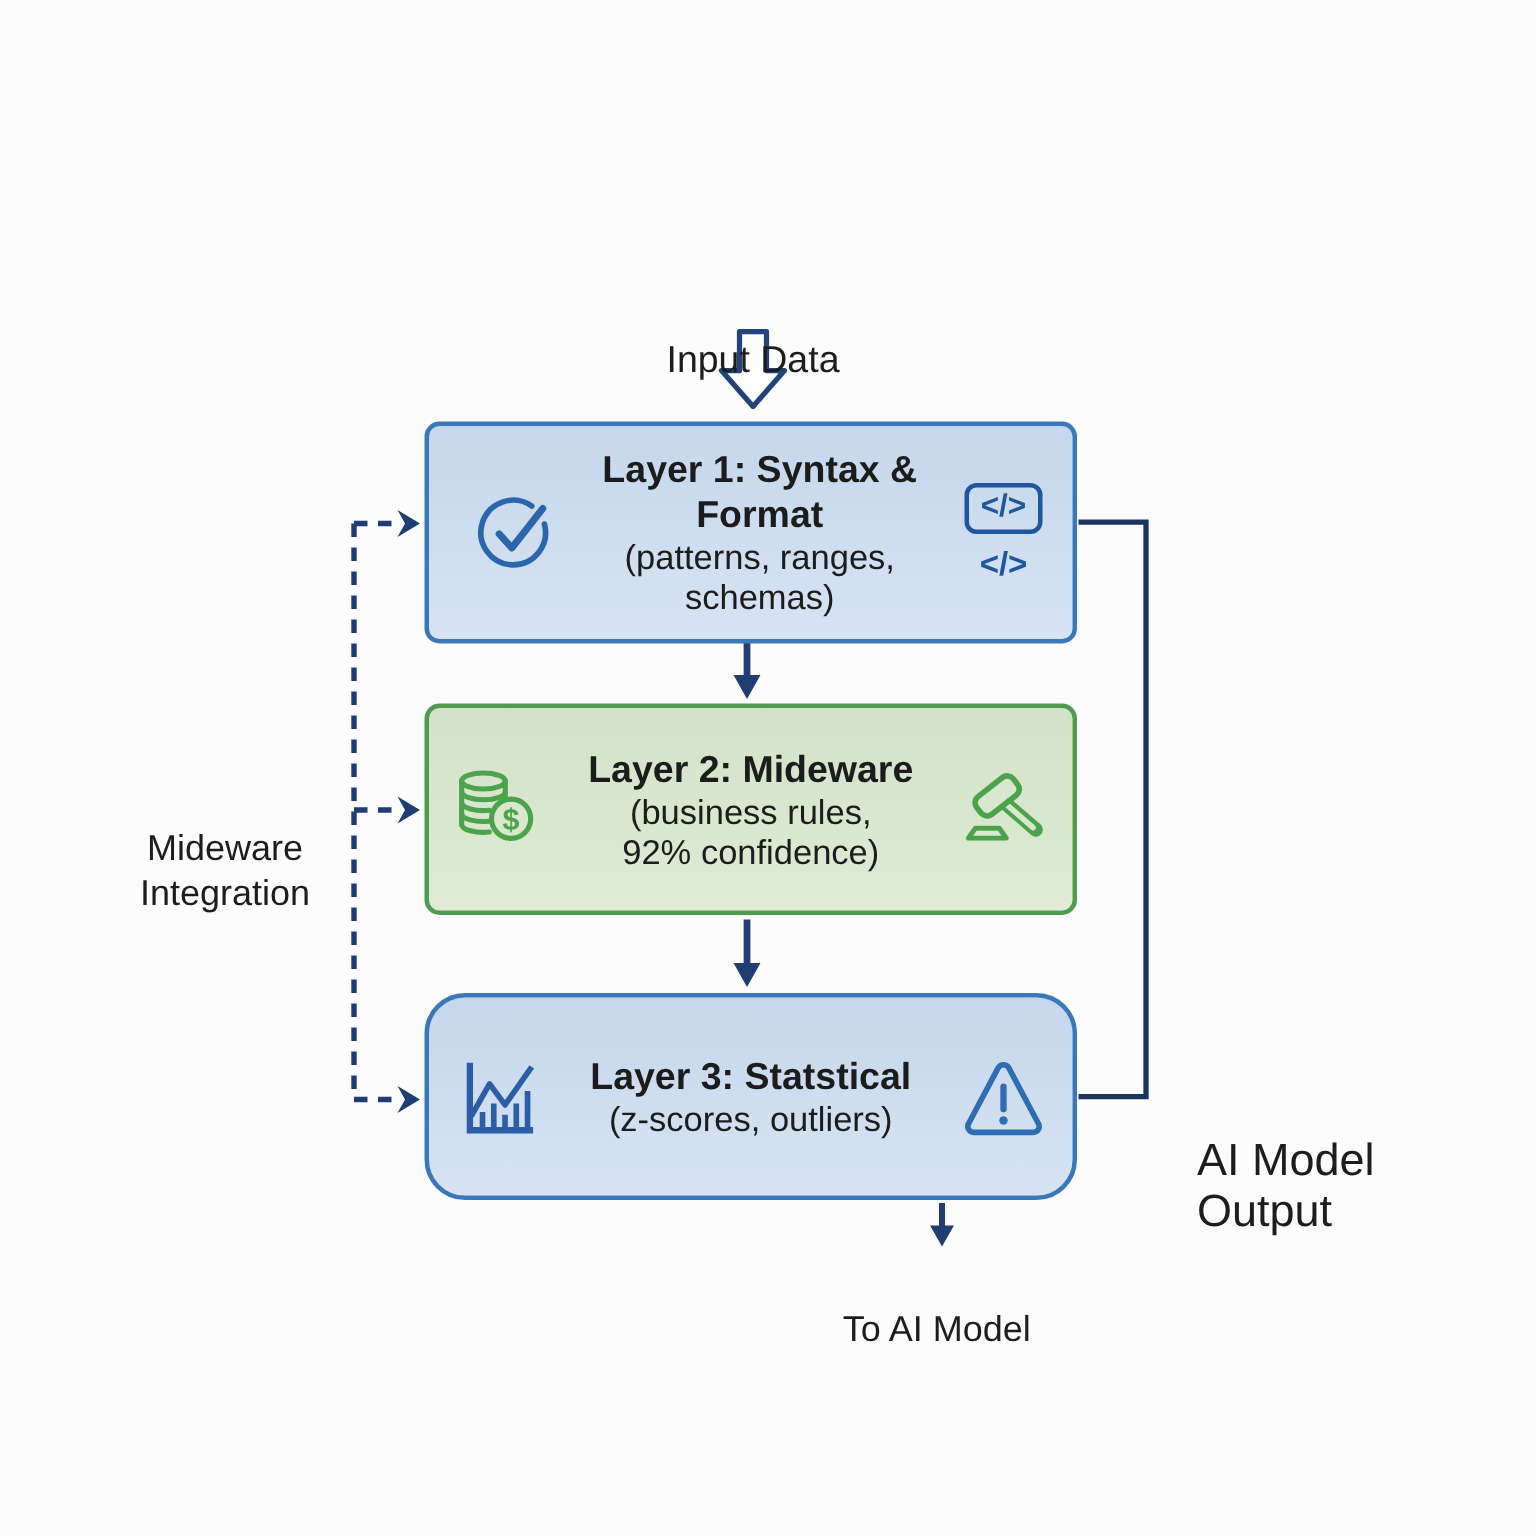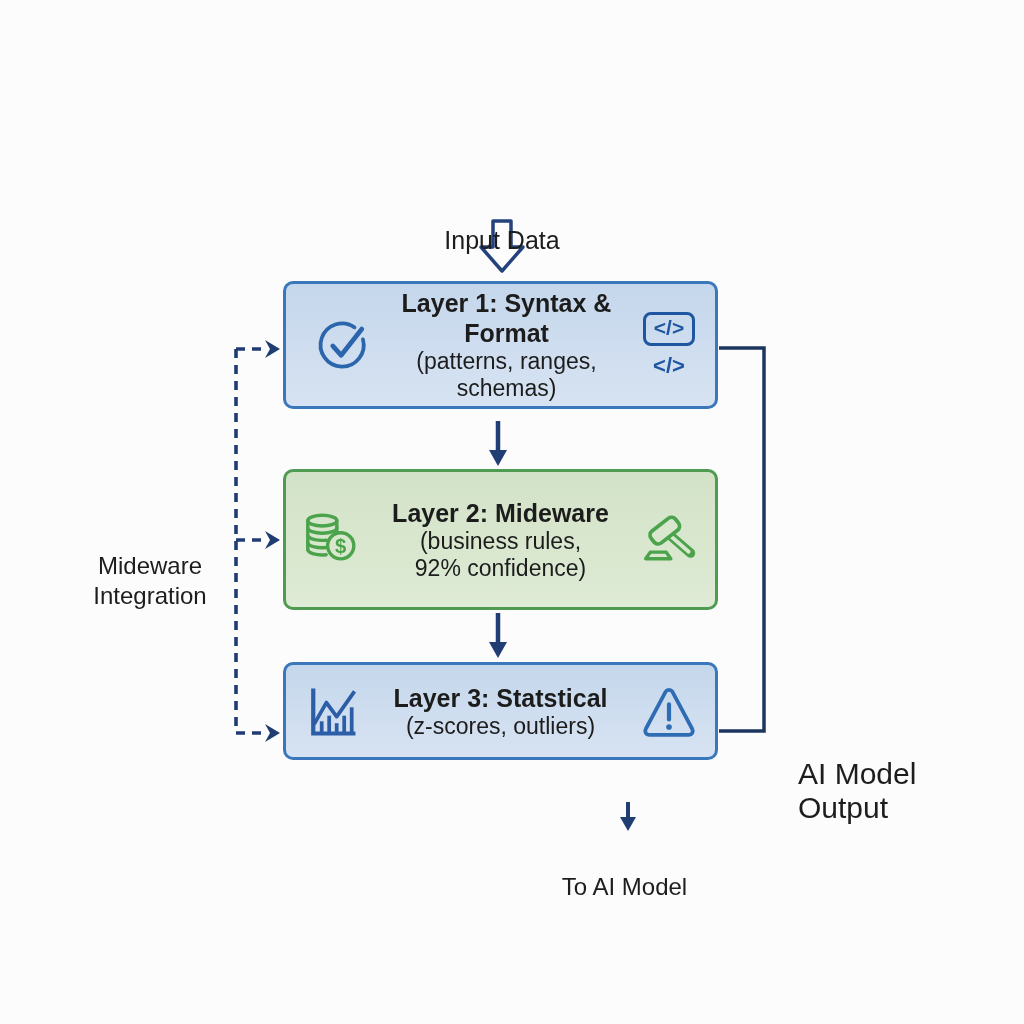--- a/index.html
+++ b/index.html
@@ -26,23 +26,23 @@
     box-sizing:border-box;
   }
   .layer-blue{
     background:linear-gradient(180deg,#c5d7ec 0%,#d7e3f2 100%);
     border:3px solid #3a78bb;
   }
   .layer-green{
     background:linear-gradient(180deg,#d2e2c7 0%,#dfebd5 100%);
     border:3px solid #509b52;
   }
-  .layer1{top:281px;height:128px;padding-left:12px;}
+  .layer1{top:281px;height:148px;padding-left:12px;}
   .layer2{top:469px;height:141px;}
-  .layer3{top:662px;height:98px;}
+  .layer3{top:662px;height:138px;border-radius:27px;}
 
   .icon-cell{width:92px;display:flex;align-items:center;justify-content:center;flex:0 0 auto;}
   .layer-text{flex:1;text-align:center;}
   .layer-title{font-size:25px;font-weight:700;line-height:30px;}
   .sub-line{font-size:23px;font-weight:400;line-height:27px;}
   .sub-line:empty{display:none;}
 
   .code-stack{display:flex;flex-direction:column;align-items:center;gap:7px;}
   .code-boxed{
     border:3px solid #1e56a0;border-radius:8px;

